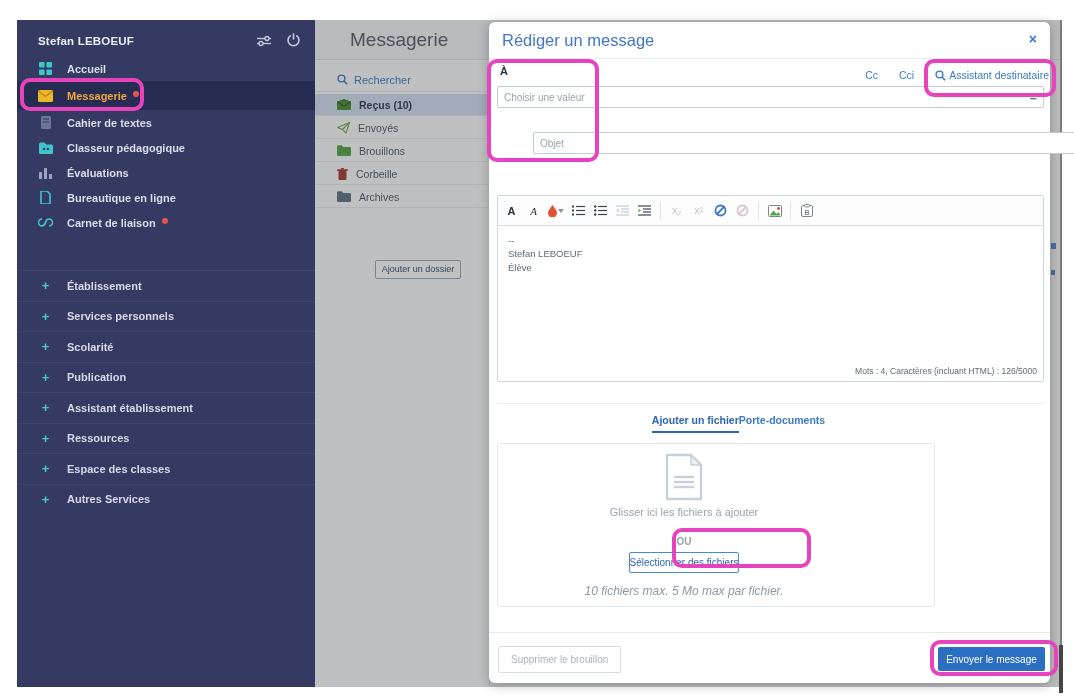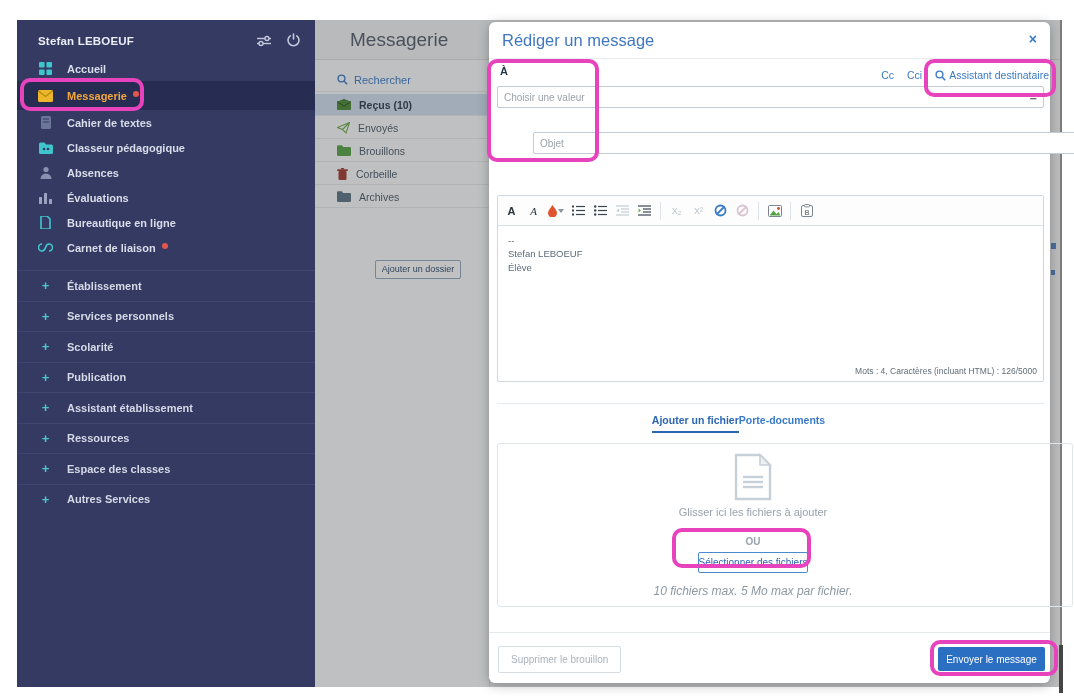--- a/index.html
+++ b/index.html
@@ -36,38 +36,38 @@
   .overlay { position:absolute; left:315px; top:20px; width:747px; height:667px; background:rgba(55,55,55,0.30); z-index:5; }
   .speck { position:absolute; z-index:6; background:#4a6fa0; }
   .scroll-thumb { position:absolute; left:1059px; top:645px; width:4px; height:48px; background:#454545; z-index:6; }
 
   
   .modal { position:absolute; left:489px; top:22px; width:561px; height:661px; background:#fff; border-radius:6px; box-shadow:0 2px 12px rgba(0,0,0,.28); z-index:10; }
   .m-header { position:absolute; left:0; top:0; width:100%; height:37px; border-bottom:1px solid #e9edf0; }
   .m-title { position:absolute; left:13px; top:9px; font-size:16.5px; color:#4077c2; }
   .m-close { position:absolute; right:13px; top:9px; font-size:14px; font-weight:bold; color:#3a7bc8; cursor:pointer; }
   .to-label { position:absolute; left:11px; top:43px; font-size:11px; font-weight:bold; color:#253746; }
-  .cc-row { position:absolute; top:47px; right:1px; display:flex; align-items:center; gap:13px; font-size:10.5px; color:#3a7bc8; }
+  .cc-row { position:absolute; top:47px; right:1px; display:flex; align-items:center; gap:21px; font-size:10.5px; color:#3a7bc8; }
   .assist { display:flex; align-items:center; gap:3px; }
   .fld { position:absolute; left:8px; width:547px; height:22px; border:1px solid #c3ccd3; border-radius:2px; background:#fff; }
   .fld input { position:absolute; left:0; top:0; width:100%; height:100%; border:none; outline:none; background:transparent; padding:0 20px 0 6px; font-size:10px; color:#333; font-family:inherit; }
   .fld input::placeholder { color:#9aa3ab; }
   .fld .burger { position:absolute; right:6px; top:2px; font-size:13px; color:#3c4146; }
   .editor { position:absolute; left:8px; top:173px; width:547px; height:187px; border:1px solid #cfd7dd; border-radius:2px; }
   .toolbar { height:30px; border-bottom:1px solid #d8dee3; background:#fdfdfe; display:flex; align-items:center; padding:0 6px; gap:7px; }
   .tb { display:inline-flex; align-items:center; justify-content:center; min-width:15px; height:18px; font-size:11px; color:#29343d; }
   .tb.mut { color:#b9c2ca; }
   .tsep { width:1px; height:18px; background:#dde3e8; margin:0 1px; }
   .ed-body { position:relative; height:156px; font-size:9.5px; color:#5d6b79; padding:8px 10px; line-height:1.4; }
   .counter { position:absolute; right:6px; bottom:4px; font-size:8.5px; color:#5f6b76; }
   .hsep { position:absolute; left:8px; width:547px; border-top:1px solid #e5eaee; }
   .tabs { position:absolute; left:8px; top:392px; width:547px; display:flex; justify-content:center; gap:0; padding-right:64px; font-size:10.5px; }
   .tab-active { color:#2b66b4; font-weight:bold; border-bottom:2px solid #2b66b4; padding-bottom:5px; }
   .tab { color:#3a7bc8; font-weight:bold; padding-bottom:5px; }
-  .dropzone { position:absolute; left:8px; top:421px; width:576px; height:164px; border:1px solid #e0e6ea; border-radius:3px; }
+  .dropzone { position:absolute; left:8px; top:421px; width:438px; height:164px; border:1px solid #e0e6ea; border-radius:3px; }
   .dz-inner { height:100%; display:flex; flex-direction:column; align-items:center; padding-right:64px; padding-top:9px; }
   .dz-hint { margin-top:5px; font-size:11px; color:#98a3ad; }
   .dz-or { margin-top:18px; font-size:10px; color:#98a3ad;font-weight:bold; }
   .dz-btn { margin-top:5px; background:#fff; border:1px solid #4a8bd0; border-radius:2px; color:#2b66b4; font-size:10px; padding:4px 0; }
   .dz-note { margin-top:11px; font-size:12px; font-style:italic; color:#8d98a2; }
   .m-footer-line { position:absolute; left:0; top:610px; width:100%; border-top:1px solid #e5eaee; }
   .btn-delete { position:absolute; left:9px; top:624px; height:27px; padding:4px 12px; background:#fff; border:1px solid #d6dce0; border-radius:2px; color:#aab4bc; font-size:10px; }
   .btn-send { position:absolute; left:449px; top:625px; width:107px; height:24px; background:#2b6fc2; border:none; border-radius:2px; color:#fff; font-size:10px; }
 
   
@@ -142,29 +142,20 @@
             <svg width="14" height="12" viewBox="0 0 14 12">
               <path d="M0 2 a1.5 1.5 0 0 1 1.5-1.5 h4 l1.5 2 h5.5 a1.5 1.5 0 0 1 1.5 1.5 v6.5 a1.5 1.5 0 0 1 -1.5 1.5 h-11 a1.5 1.5 0 0 1 -1.5 -1.5 z" fill="#3fc6cd"></path>
               <circle cx="5" cy="7" r="1.3" fill="#353a63"></circle>
               <circle cx="9" cy="7" r="1.3" fill="#353a63"></circle>
             </svg>
           </span>
         <span class="lb">Classeur pédagogique</span>
       </div>
       <div class="sb-item">
         <span class="ic">
-            <svg width="12" height="13" viewBox="0 0 12 13">
-              <circle cx="6" cy="3.5" r="2.6" fill="#8891b0"></circle>
-              <path d="M0.5 13 a5.5 5.5 0 0 1 11 0 z" fill="#8891b0"></path>
-            </svg>
-          </span>
-        <span class="lb">Absences</span>
-      </div>
-      <div class="sb-item">
-        <span class="ic">
             <svg width="13" height="12" viewBox="0 0 13 12">
               <g fill="#9aa3c0">
                 <rect x="0" y="5" width="3" height="7" rx="0.5"></rect>
                 <rect x="5" y="1" width="3" height="11" rx="0.5"></rect>
                 <rect x="10" y="7" width="3" height="5" rx="0.5"></rect>
               </g>
             </svg>
           </span>
         <span class="lb">Évaluations</span>
       </div>

